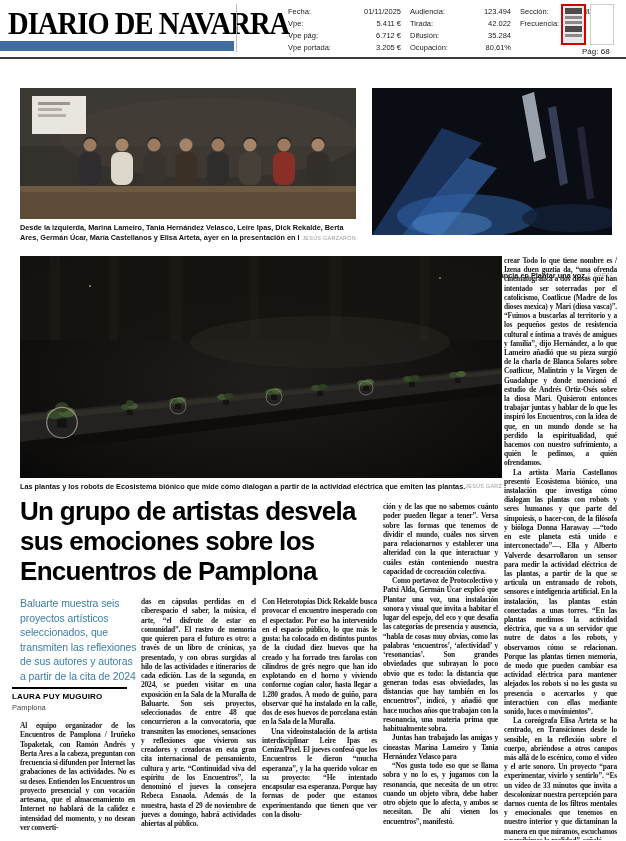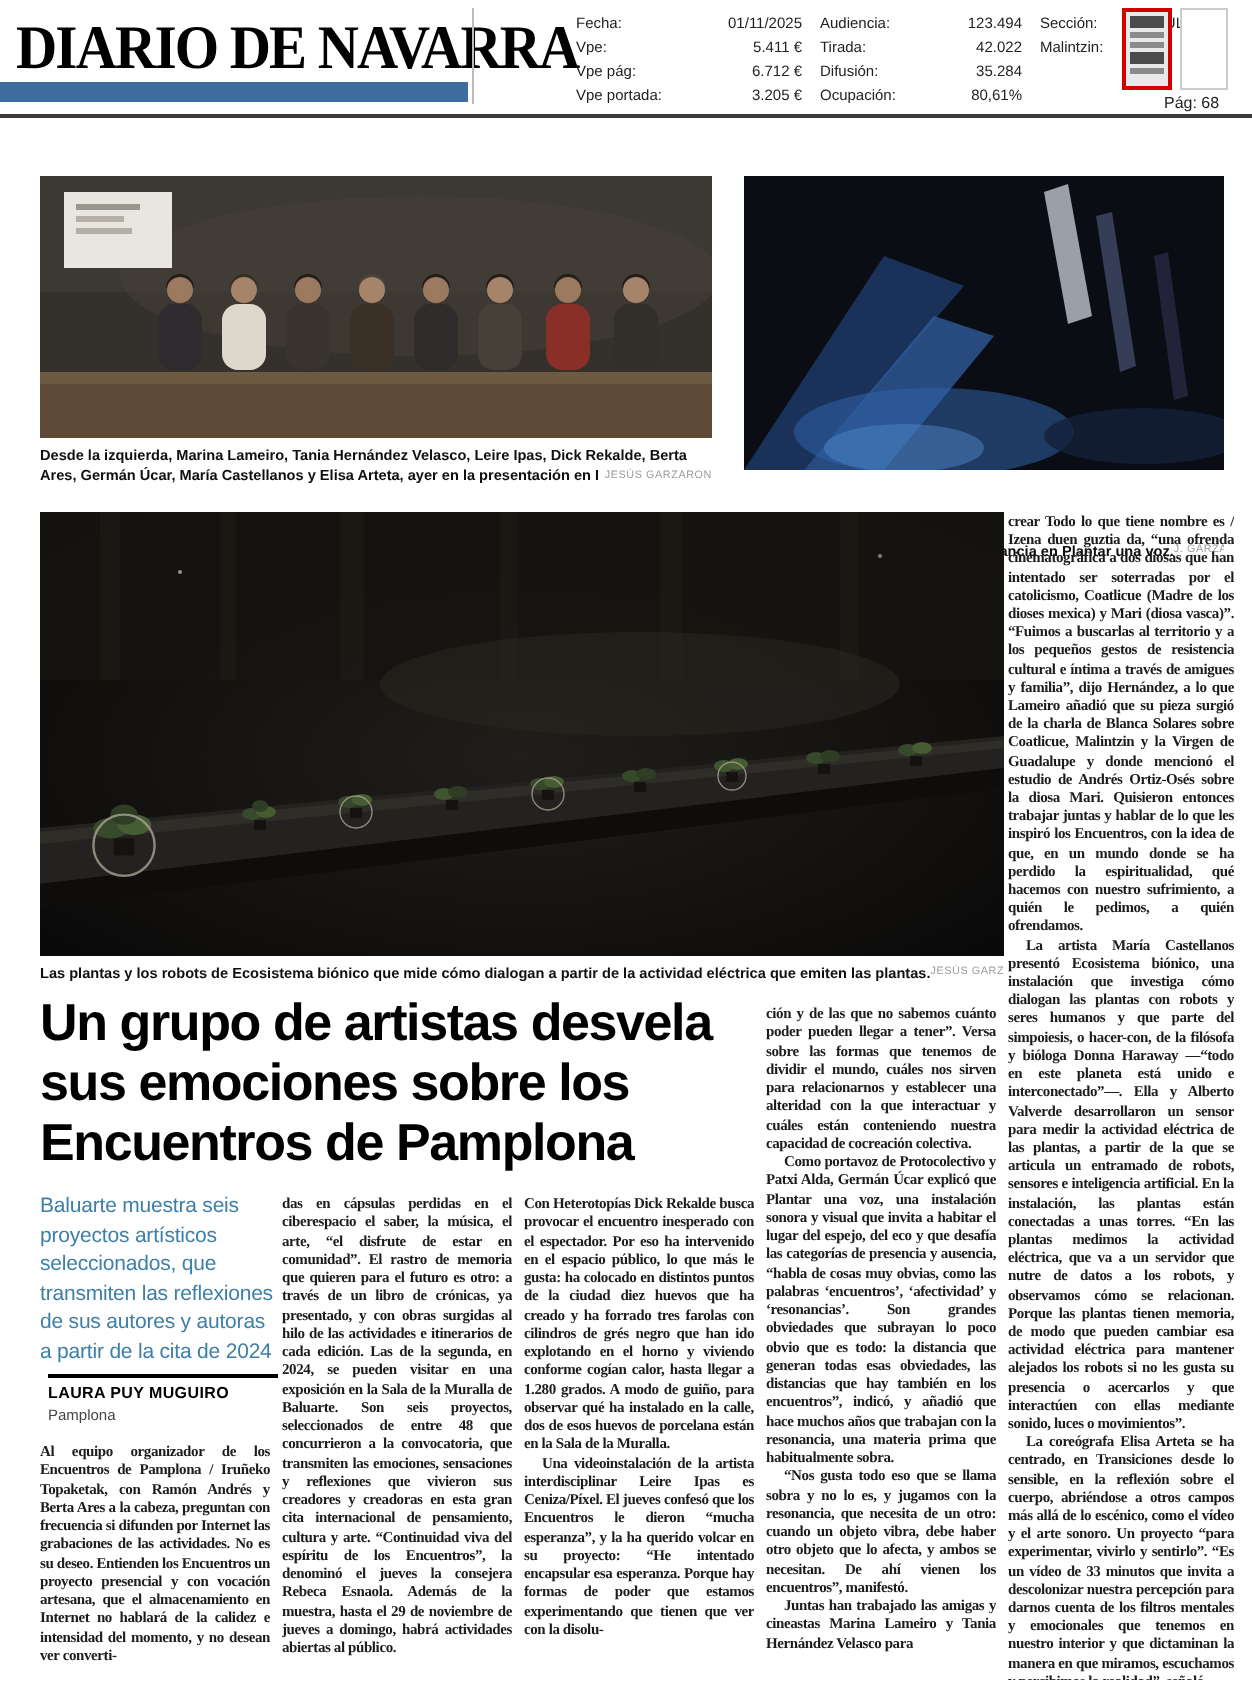--- a/index.html
+++ b/index.html
@@ -41,21 +41,21 @@
              justify-content:space-between;align-items:flex-end;white-space:nowrap;overflow:hidden;margin-top:32px;}
   #cap-main{position:absolute;left:20px;top:482px;width:482px;display:flex;
             justify-content:space-between;align-items:flex-end;white-space:nowrap;overflow:hidden;}
 
   
   .headline{position:absolute;left:20px;top:496px;width:360px;overflow:hidden;
             font-weight:700;font-size:26px;line-height:30px;letter-spacing:-0.7px;color:#000;}
   .headline div{white-space:nowrap;}
   .subhead{position:absolute;left:20px;top:596px;width:118px;height:88px;overflow:hidden;
            font-size:10.5px;line-height:14.5px;letter-spacing:-0.1px;color:var(--subhead-text,#3d7fa6);}
-  .byline{position:absolute;left:24px;top:687px;width:115px;background:#fff;
+  .byline{position:absolute;left:12px;top:687px;width:115px;background:#fff;
           border-top:2px solid #000;padding-top:3px;}
   .byline .name{font-weight:700;font-size:8px;letter-spacing:.2px;color:#000;}
   .byline .place{font-size:7.5px;color:#444;margin-top:2px;}
 
   .bodycol{position:absolute;font-family:"Liberation Serif",serif;font-size:7.5px;
            line-height:9.25px;letter-spacing:-0.2px;text-align:justify;color:#1c1c1c;overflow:hidden;font-weight:bold;}
   .bodycol p{margin:0;}
   .bodycol p.indent{text-indent:9px;}
   #col1{left:20px;top:721px;width:115px;height:118px;}
   #col2{left:141px;top:597px;width:115px;height:243px;}
@@ -77,21 +77,21 @@
     <span class="v">01/11/2025</span>
     <span>Audiencia:</span>
     <span class="v">123.494</span>
     <span>Sección:</span>
     <span class="v3">CULTURA</span>
 
     <span>Vpe:</span>
     <span class="v">5.411 €</span>
     <span>Tirada:</span>
     <span class="v">42.022</span>
-    <span>Malintzin:</span>
+    <span>Frecuencia:</span>
     <span class="v3">A</span>
 
     <span>Vpe pág:</span>
     <span class="v">6.712 €</span>
     <span>Difusión:</span>
     <span class="v">35.284</span>
     <span></span>
     <span class="v3"></span>
 
     <span>Vpe portada:</span>
@@ -281,22 +281,22 @@
   <div class="bodycol" id="col2">
     <p>das en cápsulas perdidas en el ciberespacio el saber, la música, el arte, “el disfrute de estar en comunidad”. El rastro de memoria que quieren para el futuro es otro: a través de un libro de crónicas, ya presentado, y con obras surgidas al hilo de las actividades e itinerarios de cada edición. Las de la segunda, en 2024, se pueden visitar en una exposición en la Sala de la Muralla de Baluarte. Son seis proyectos, seleccionados de entre 48 que concurrieron a la convocatoria, que transmiten las emociones, sensaciones y reflexiones que vivieron sus creadores y creadoras en esta gran cita internacional de pensamiento, cultura y arte. “Continuidad viva del espíritu de los Encuentros”, la denominó el jueves la consejera Rebeca Esnaola. Además de la muestra, hasta el 29 de noviembre de jueves a domingo, habrá actividades abiertas al público.</p>
   </div>
   <div class="bodycol" id="col3">
     <p>Con Heterotopías Dick Rekalde busca provocar el encuentro inesperado con el espectador. Por eso ha intervenido en el espacio público, lo que más le gusta: ha colocado en distintos puntos de la ciudad diez huevos que ha creado y ha forrado tres farolas con cilindros de grés negro que han ido explotando en el horno y viviendo conforme cogían calor, hasta llegar a 1.280 grados. A modo de guiño, para observar qué ha instalado en la calle, dos de esos huevos de porcelana están en la Sala de la Muralla.</p>
     <p class="indent">Una videoinstalación de la artista interdisciplinar Leire Ipas es Ceniza/Píxel. El jueves confesó que los Encuentros le dieron “mucha esperanza”, y la ha querido volcar en su proyecto: “He intentado encapsular esa esperanza. Porque hay formas de poder que estamos experimentando que tienen que ver con la disolu-</p>
   </div>
   <div class="bodycol" id="col4">
     <p>ción y de las que no sabemos cuánto poder pueden llegar a tener”. Versa sobre las formas que tenemos de dividir el mundo, cuáles nos sirven para relacionarnos y establecer una alteridad con la que interactuar y cuáles están conteniendo nuestra capacidad de cocreación colectiva.</p>
     <p class="indent">Como portavoz de Protocolectivo y Patxi Alda, Germán Úcar explicó que Plantar una voz, una instalación sonora y visual que invita a habitar el lugar del espejo, del eco y que desafía las categorías de presencia y ausencia, “habla de cosas muy obvias, como las palabras ‘encuentros’, ‘afectividad’ y ‘resonancias’. Son grandes obviedades que subrayan lo poco obvio que es todo: la distancia que generan todas esas obviedades, las distancias que hay también en los encuentros”, indicó, y añadió que hace muchos años que trabajan con la resonancia, una materia prima que habitualmente sobra.</p>
+    <p class="indent">Juntas han trabajado las amigas y cineastas Marina Lameiro y Tania Hernández Velasco para</p>
     <p class="indent">“Nos gusta todo eso que se llama sobra y no lo es, y jugamos con la resonancia, que necesita de un otro: cuando un objeto vibra, debe haber otro objeto que lo afecta, y ambos se necesitan. De ahí vienen los encuentros”, manifestó.</p>
-    <p class="indent">Juntas han trabajado las amigas y cineastas Marina Lameiro y Tania Hernández Velasco para</p>
   </div>
   <div class="bodycol" id="col5">
     <p>crear Todo lo que tiene nombre es / Izena duen guztia da, “una ofrenda cinematográfica a dos diosas que han intentado ser soterradas por el catolicismo, Coatlicue (Madre de los dioses mexica) y Mari (diosa vasca)”. “Fuimos a buscarlas al territorio y a los pequeños gestos de resistencia cultural e íntima a través de amigues y familia”, dijo Hernández, a lo que Lameiro añadió que su pieza surgió de la charla de Blanca Solares sobre Coatlicue, Malintzin y la Virgen de Guadalupe y donde mencionó el estudio de Andrés Ortiz-Osés sobre la diosa Mari. Quisieron entonces trabajar juntas y hablar de lo que les inspiró los Encuentros, con la idea de que, en un mundo donde se ha perdido la espiritualidad, qué hacemos con nuestro sufrimiento, a quién le pedimos, a quién ofrendamos.</p>
     <p class="indent">La artista María Castellanos presentó Ecosistema biónico, una instalación que investiga cómo dialogan las plantas con robots y seres humanos y que parte del simpoiesis, o hacer-con, de la filósofa y bióloga Donna Haraway —“todo en este planeta está unido e interconectado”—. Ella y Alberto Valverde desarrollaron un sensor para medir la actividad eléctrica de las plantas, a partir de la que se articula un entramado de robots, sensores e inteligencia artificial. En la instalación, las plantas están conectadas a unas torres. “En las plantas medimos la actividad eléctrica, que va a un servidor que nutre de datos a los robots, y observamos cómo se relacionan. Porque las plantas tienen memoria, de modo que pueden cambiar esa actividad eléctrica para mantener alejados los robots si no les gusta su presencia o acercarlos y que interactúen con ellas mediante sonido, luces o movimientos”.</p>
     <p class="indent">La coreógrafa Elisa Arteta se ha centrado, en Transiciones desde lo sensible, en la reflexión sobre el cuerpo, abriéndose a otros campos más allá de lo escénico, como el vídeo y el arte sonoro. Un proyecto “para experimentar, vivirlo y sentirlo”. “Es un vídeo de 33 minutos que invita a descolonizar nuestra percepción para darnos cuenta de los filtros mentales y emocionales que tenemos en nuestro interior y que dictaminan la manera en que miramos, escuchamos y percibimos la realidad”, señaló.</p>
   </div>
 
 </div>
 
 </body></html>

